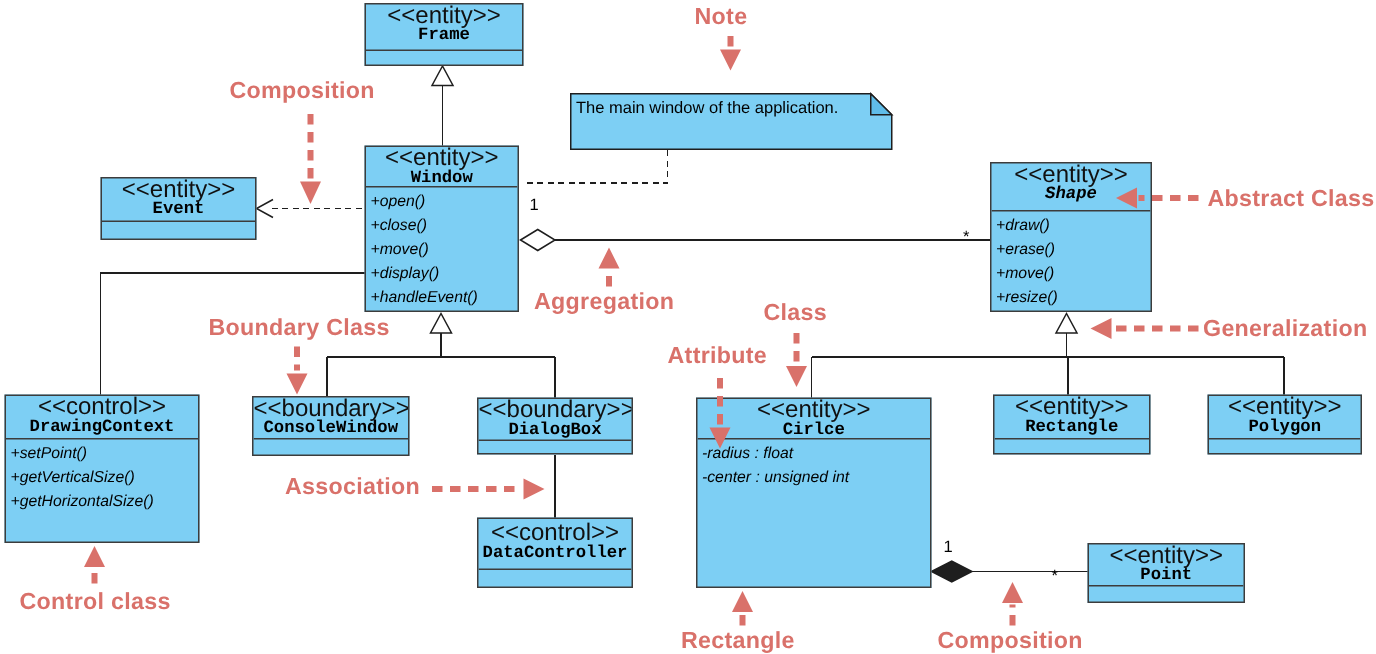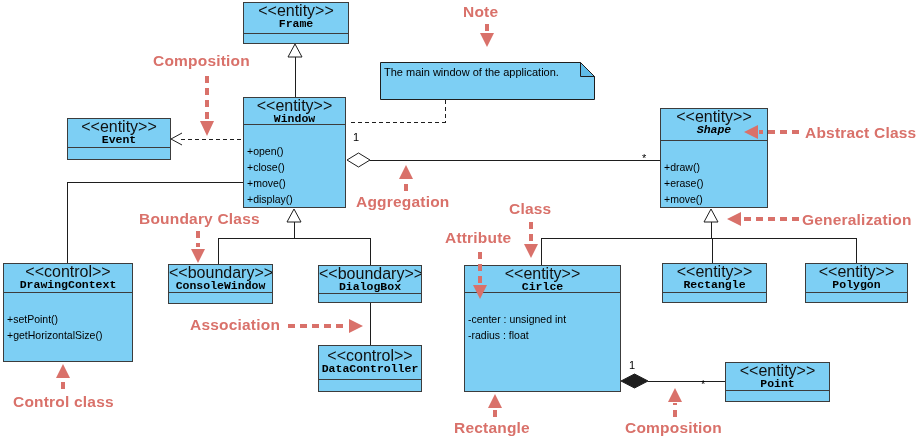--- a/index.html
+++ b/index.html
@@ -9,21 +9,21 @@
   svg.wires{z-index:1;}
   svg.overlay{z-index:3;}
 
   .uml-class{position:absolute;z-index:2;box-sizing:border-box;
              background:var(--fill,#7DCFF4);border:1px solid var(--bd,#3c3c3c);
              display:flex;flex-direction:column;overflow:hidden;}
   .hdr{text-align:center;padding-top:2px;box-sizing:border-box;flex:0 0 auto;}
   .stereo{font-size:16px;line-height:12px;color:#101010;white-space:nowrap;}
   .cname{font-size:11.5px;line-height:13px;font-weight:bold;color:#000;white-space:nowrap;font-family:Liberation Mono, monospace;}
   .cname.it{font-style:italic;}
-  .members{border-top:1px solid var(--bd,#3c3c3c);flex:1 1 auto;padding:18px 0 0 3px;box-sizing:border-box;}
+  .members{border-top:1px solid var(--bd,#3c3c3c);flex:1 1 auto;padding:1px 0 0 3px;box-sizing:border-box;font-style:italic;}
   .m{font-size:10.5px;line-height:16px;color:#000;white-space:nowrap;}
   .comp{border-top:1px solid var(--bd,#3c3c3c);flex:1 1 auto;}
 
   .note-node{position:absolute;z-index:4;}
   .note-text{position:absolute;left:4px;top:4px;font-size:11px;color:#000;white-space:nowrap;}
 
   .rlabel{position:absolute;z-index:4;color:var(--accent,#d9716a);
           font-weight:bold;font-size:15.5px;line-height:17px;white-space:nowrap;
           letter-spacing:0.2px;}
   .mult{position:absolute;z-index:4;font-size:11px;color:#000;line-height:12px;}
@@ -123,20 +123,21 @@
     </div>
   </div>
 
   <div class="uml-class" style="left:3px;top:263px;width:130px;height:99px">
     <div class="hdr" style="height:28px">
       <div class="stereo">&lt;&lt;control&gt;&gt;</div>
       <div class="cname">DrawingContext</div>
     </div>
     <div class="members">
       <div class="m">+setPoint()</div>
+      <div class="m">+getVerticalSize()</div>
       <div class="m">+getHorizontalSize()</div>
     </div>
   </div>
 
   <div class="uml-class" style="left:168px;top:264px;width:105px;height:40px">
     <div class="hdr" style="height:27px">
       <div class="stereo">&lt;&lt;boundary&gt;&gt;</div>
       <div class="cname">ConsoleWindow</div>
     </div>
     <div class="comp"></div>
@@ -157,22 +158,22 @@
     </div>
     <div class="comp"></div>
   </div>
 
   <div class="uml-class" style="left:464px;top:265px;width:157px;height:127px">
     <div class="hdr" style="height:26px">
       <div class="stereo">&lt;&lt;entity&gt;&gt;</div>
       <div class="cname">Cirlce</div>
     </div>
     <div class="members" style="flex:0 0 auto;height:35px">
+      <div class="m">-radius : float</div>
       <div class="m">-center : unsigned int</div>
-      <div class="m">-radius : float</div>
     </div>
   </div>
 
   <div class="uml-class" style="left:662px;top:263px;width:105px;height:40px">
     <div class="hdr" style="height:28px">
       <div class="stereo">&lt;&lt;entity&gt;&gt;</div>
       <div class="cname">Rectangle</div>
     </div>
     <div class="comp"></div>
   </div>

